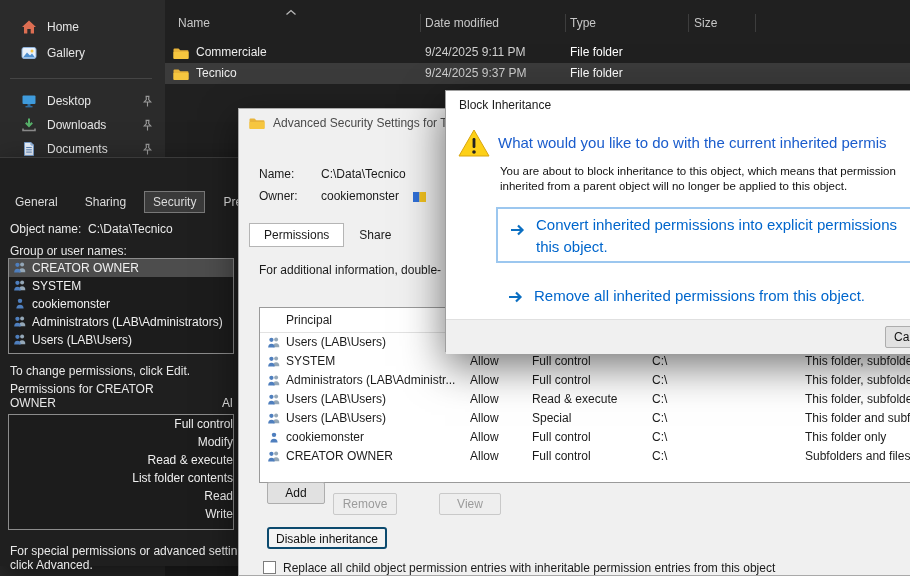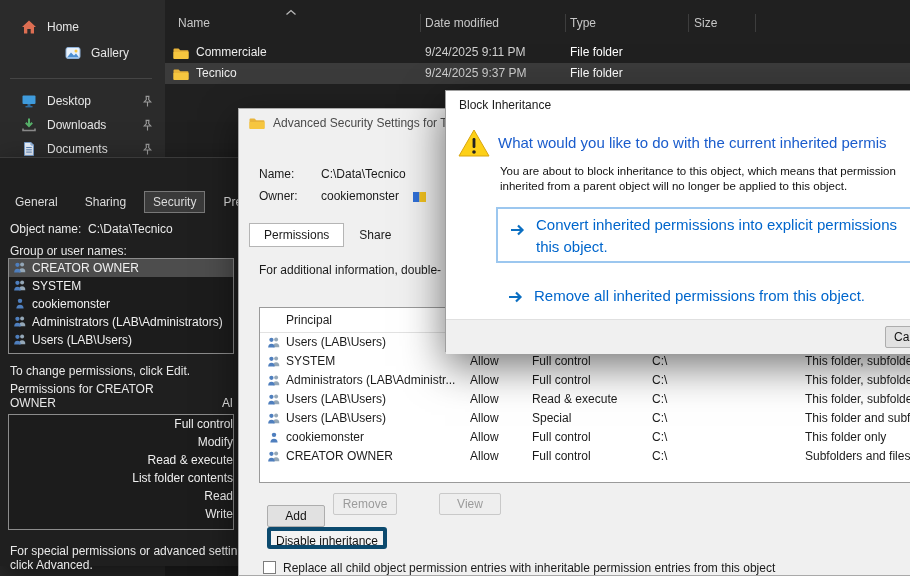--- a/index.html
+++ b/index.html
@@ -56,21 +56,21 @@
             border:1px solid #9a9a9a;box-sizing:border-box;overflow:hidden;}
   .tbl-head{position:relative;height:24px;border-bottom:1px solid #e2e2e2;}
   .tbl-head span{position:absolute;left:26px;line-height:24px;font-size:12px;color:#222;}
   .tr{position:relative;height:19px;}
   .tr span{position:absolute;top:0;line-height:19px;font-size:12px;color:#1b1b1b;white-space:nowrap;}
   .tr .icon-cell{left:7px;top:3px;line-height:normal;}
   .c-principal{left:26px;} .c-type{left:210px;} .c-access{left:272px;} .c-inherit{left:392px;} .c-applies{left:545px;}
   .btn{position:absolute;height:22px;font-size:12px;background:#e1e1e1;border:1px solid #adadad;
        border-radius:2px;text-align:center;line-height:20px;color:#111;box-sizing:border-box;}
   .btn.disabled{color:#9b9b9b;background:#eeeeee;border-color:#c9c9c9;}
-  .btn.focus-blue{border:4px solid #0c4a6e;background:#f3f3f3;border-radius:3px;}
+  .btn.focus-blue{border:2px solid #0c4a6e;background:#f3f3f3;border-radius:3px;}
   .cb{position:absolute;width:13px;height:13px;background:#fff;border:1px solid #7c7c7c;box-sizing:border-box;}
 
   
   .blockdlg{position:absolute;left:445px;top:90px;width:520px;height:262px;background:#fff;
             border:1px solid #9e9e9e;box-shadow:0 14px 40px rgba(0,0,0,.55);z-index:30;box-sizing:border-box;}
   .bd-title{position:absolute;left:0;top:0;right:0;height:28px;background:#fff;}
   .bd-title-text{position:absolute;left:13px;line-height:28px;font-size:12px;color:#1a1a1a;}
   .bd-heading{position:absolute;left:52px;top:43px;font-size:15px;color:#1a5ccc;white-space:nowrap;}
   .bd-body{position:absolute;left:54px;font-size:11.5px;color:#111;white-space:nowrap;}
   .cmdbox{position:absolute;left:50px;top:116px;width:458px;height:56px;border:2px solid #9cc7ef;box-sizing:border-box;}
@@ -87,21 +87,21 @@
   <section class="explorer">
     <aside class="ex-side">
       <div class="side-item" style="top:16px;">
         <span class="sicon">
           <svg viewBox="0 0 16 16" width="16" height="16">
               <path d="M8 1.5 L15 8 H13 V14.5 H9.7 V10 H6.3 V14.5 H3 V8 H1 Z" fill="#dd6e52"></path>
             </svg>
         </span>
         <span class="side-label">Home</span>
       </div>
-      <div class="side-item" style="top:42px;padding-left:44px;">
+      <div class="side-item" style="top:42px;">
         <span class="sicon">
           <svg viewBox="0 0 16 16" width="16" height="16">
               <rect x="1" y="2.5" width="14" height="11" rx="2" fill="#e9f2fc" stroke="#8fb2da" stroke-width="1"></rect>
               <circle cx="11" cy="6" r="1.5" fill="#f4c542"></circle>
               <path d="M2 12.5 L6 7.5 L9 10.5 L11 8.5 L14 12.5 Z" fill="#4d8fd1"></path>
             </svg>
         </span>
         <span class="side-label">Gallery</span>
       </div>
       <div class="side-sep"></div>
@@ -385,21 +385,21 @@
               <path d="M1.2 13.5 Q1.2 9 5 9 Q8.8 9 8.8 13.5 Z" fill="#4f7fbe"></path>
             </svg></span>
         <span class="c-principal">CREATOR OWNER</span>
         <span class="c-type">Allow</span>
         <span class="c-access">Full control</span>
         <span class="c-inherit">C:\</span>
         <span class="c-applies">Subfolders and files</span>
       </div>
     </div>
 
-    <div class="btn" style="left:28px;top:396px;width:58px;">Add</div>
+    <div class="btn" style="left:28px;top:373px;width:58px;">Add</div>
     <div class="btn disabled" style="left:94px;top:384px;width:64px;">Remove</div>
     <div class="btn disabled" style="left:200px;top:384px;width:62px;">View</div>
 
     <div class="btn focus-blue" style="left:28px;top:418px;width:120px;">Disable inheritance</div>
 
     <span class="cb" style="left:24px;top:452px;"></span>
     <span class="ad-text" style="left:44px;top:452px;">Replace all child object permission entries with inheritable permission entries from this object</span>
   </section>
 
   <section class="blockdlg">

